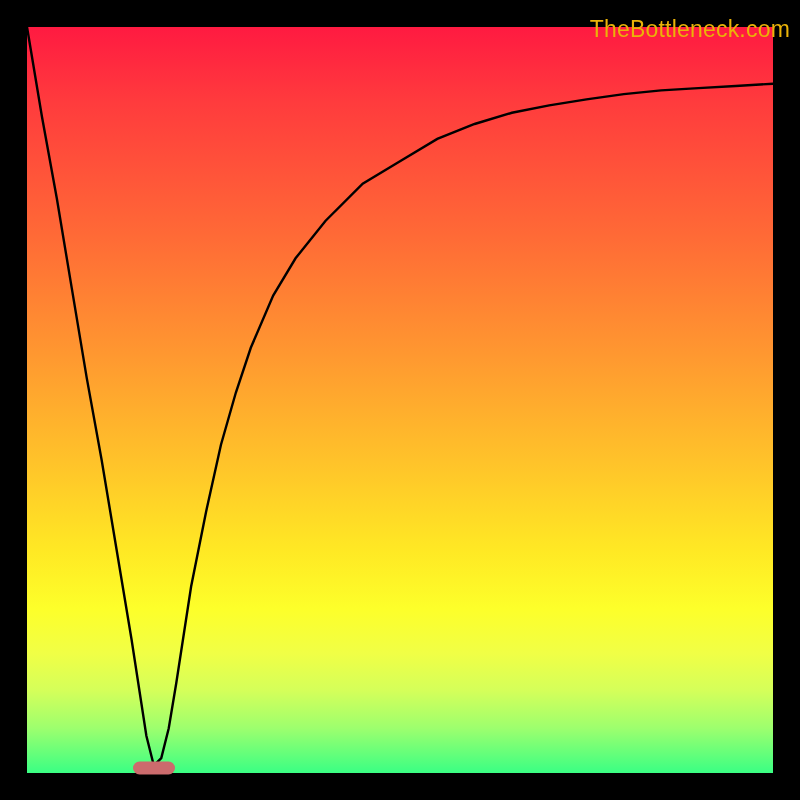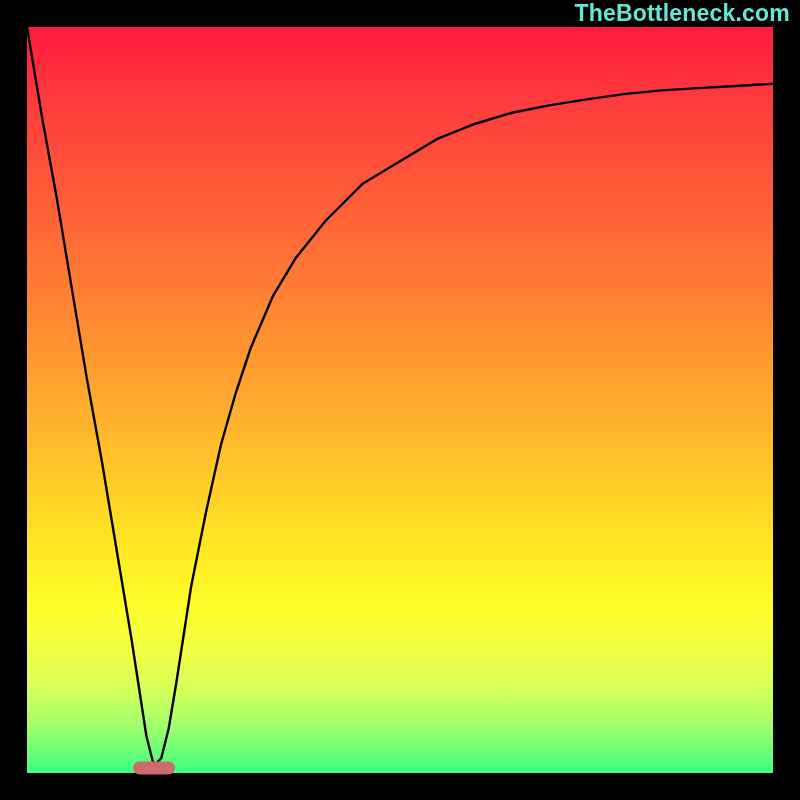--- a/index.html
+++ b/index.html
@@ -35,25 +35,25 @@
       #ffe824 70%,
       #fdff2a 78%,
       #f0ff46 84%,
       #d4ff5a 89%,
       #9dff6e 94%,
       #3aff84 100%
     );
   }
   .watermark {
     position: absolute;
-    top: 0;
+    top: 16px;
     right: 10px;
-    color: #5eead4;
+    color: #eab308;
     font-size: 23px;
-    font-weight: 700;
+    font-weight: 400;
     letter-spacing: 0.2px;
     user-select: none;
   }
   svg.curve {
     position: absolute;
     left: 0; top: 0;
     width: 746px;
     height: 746px;
     overflow: visible;
   }

